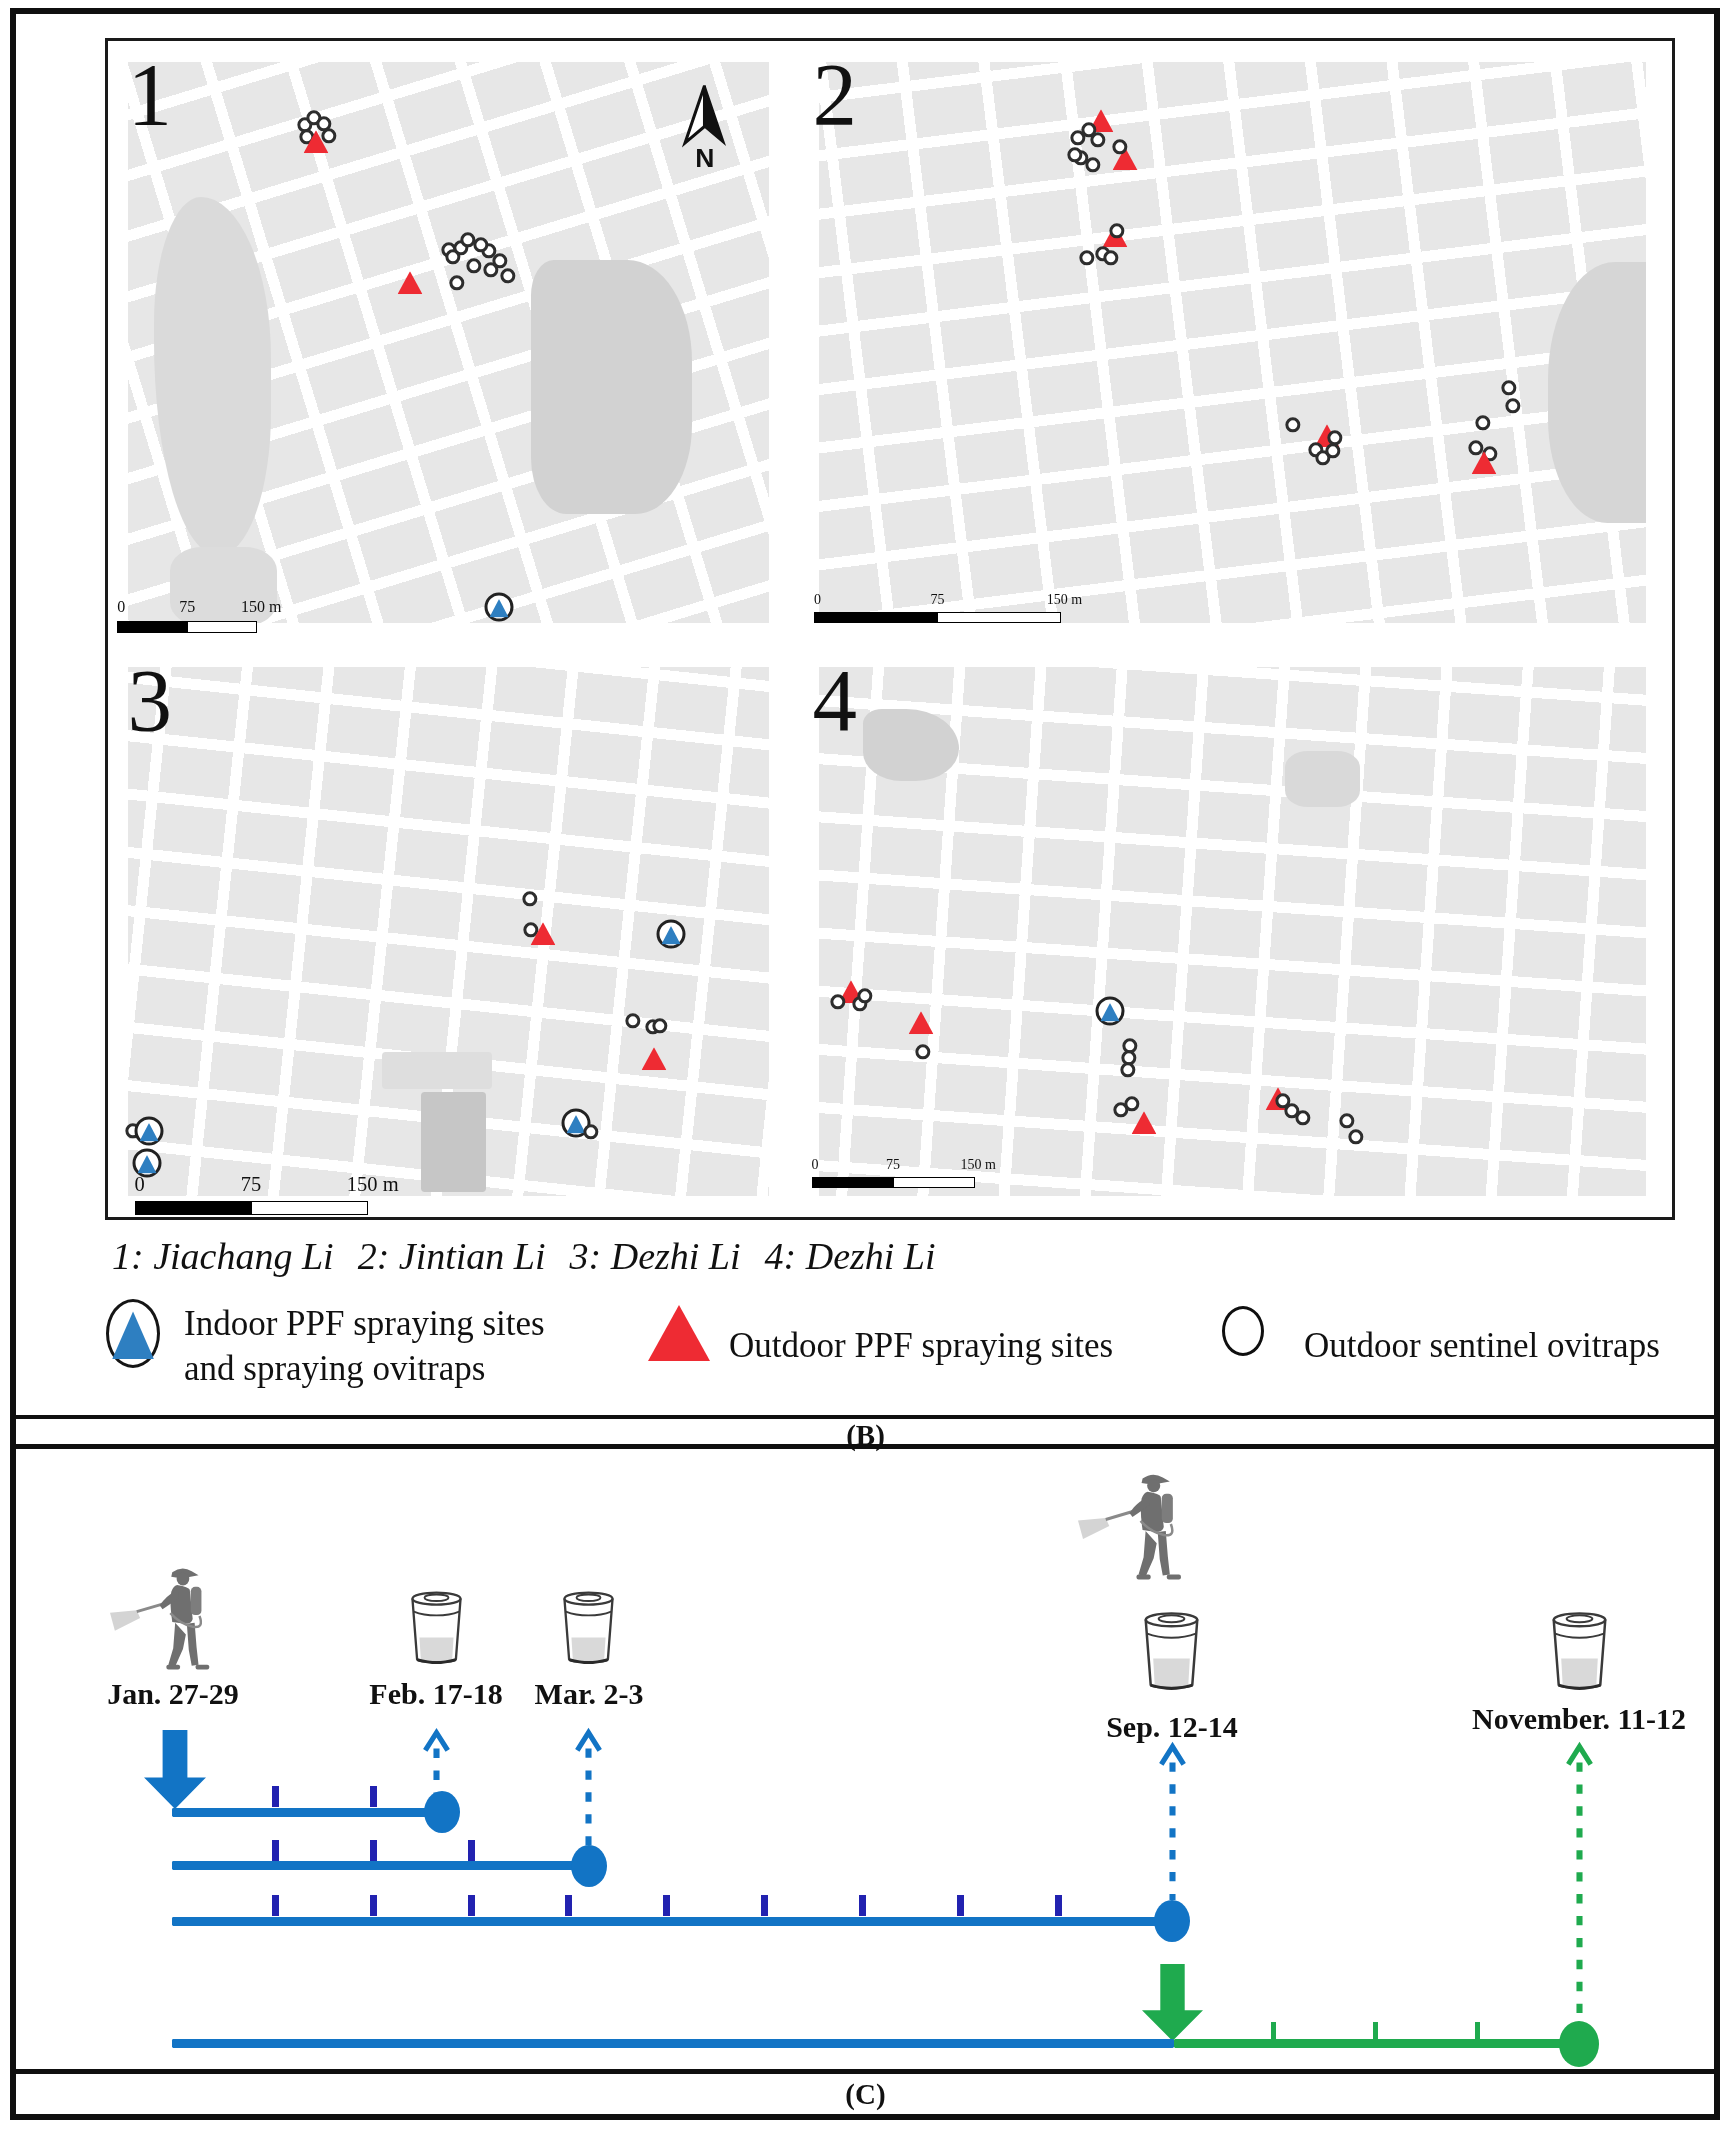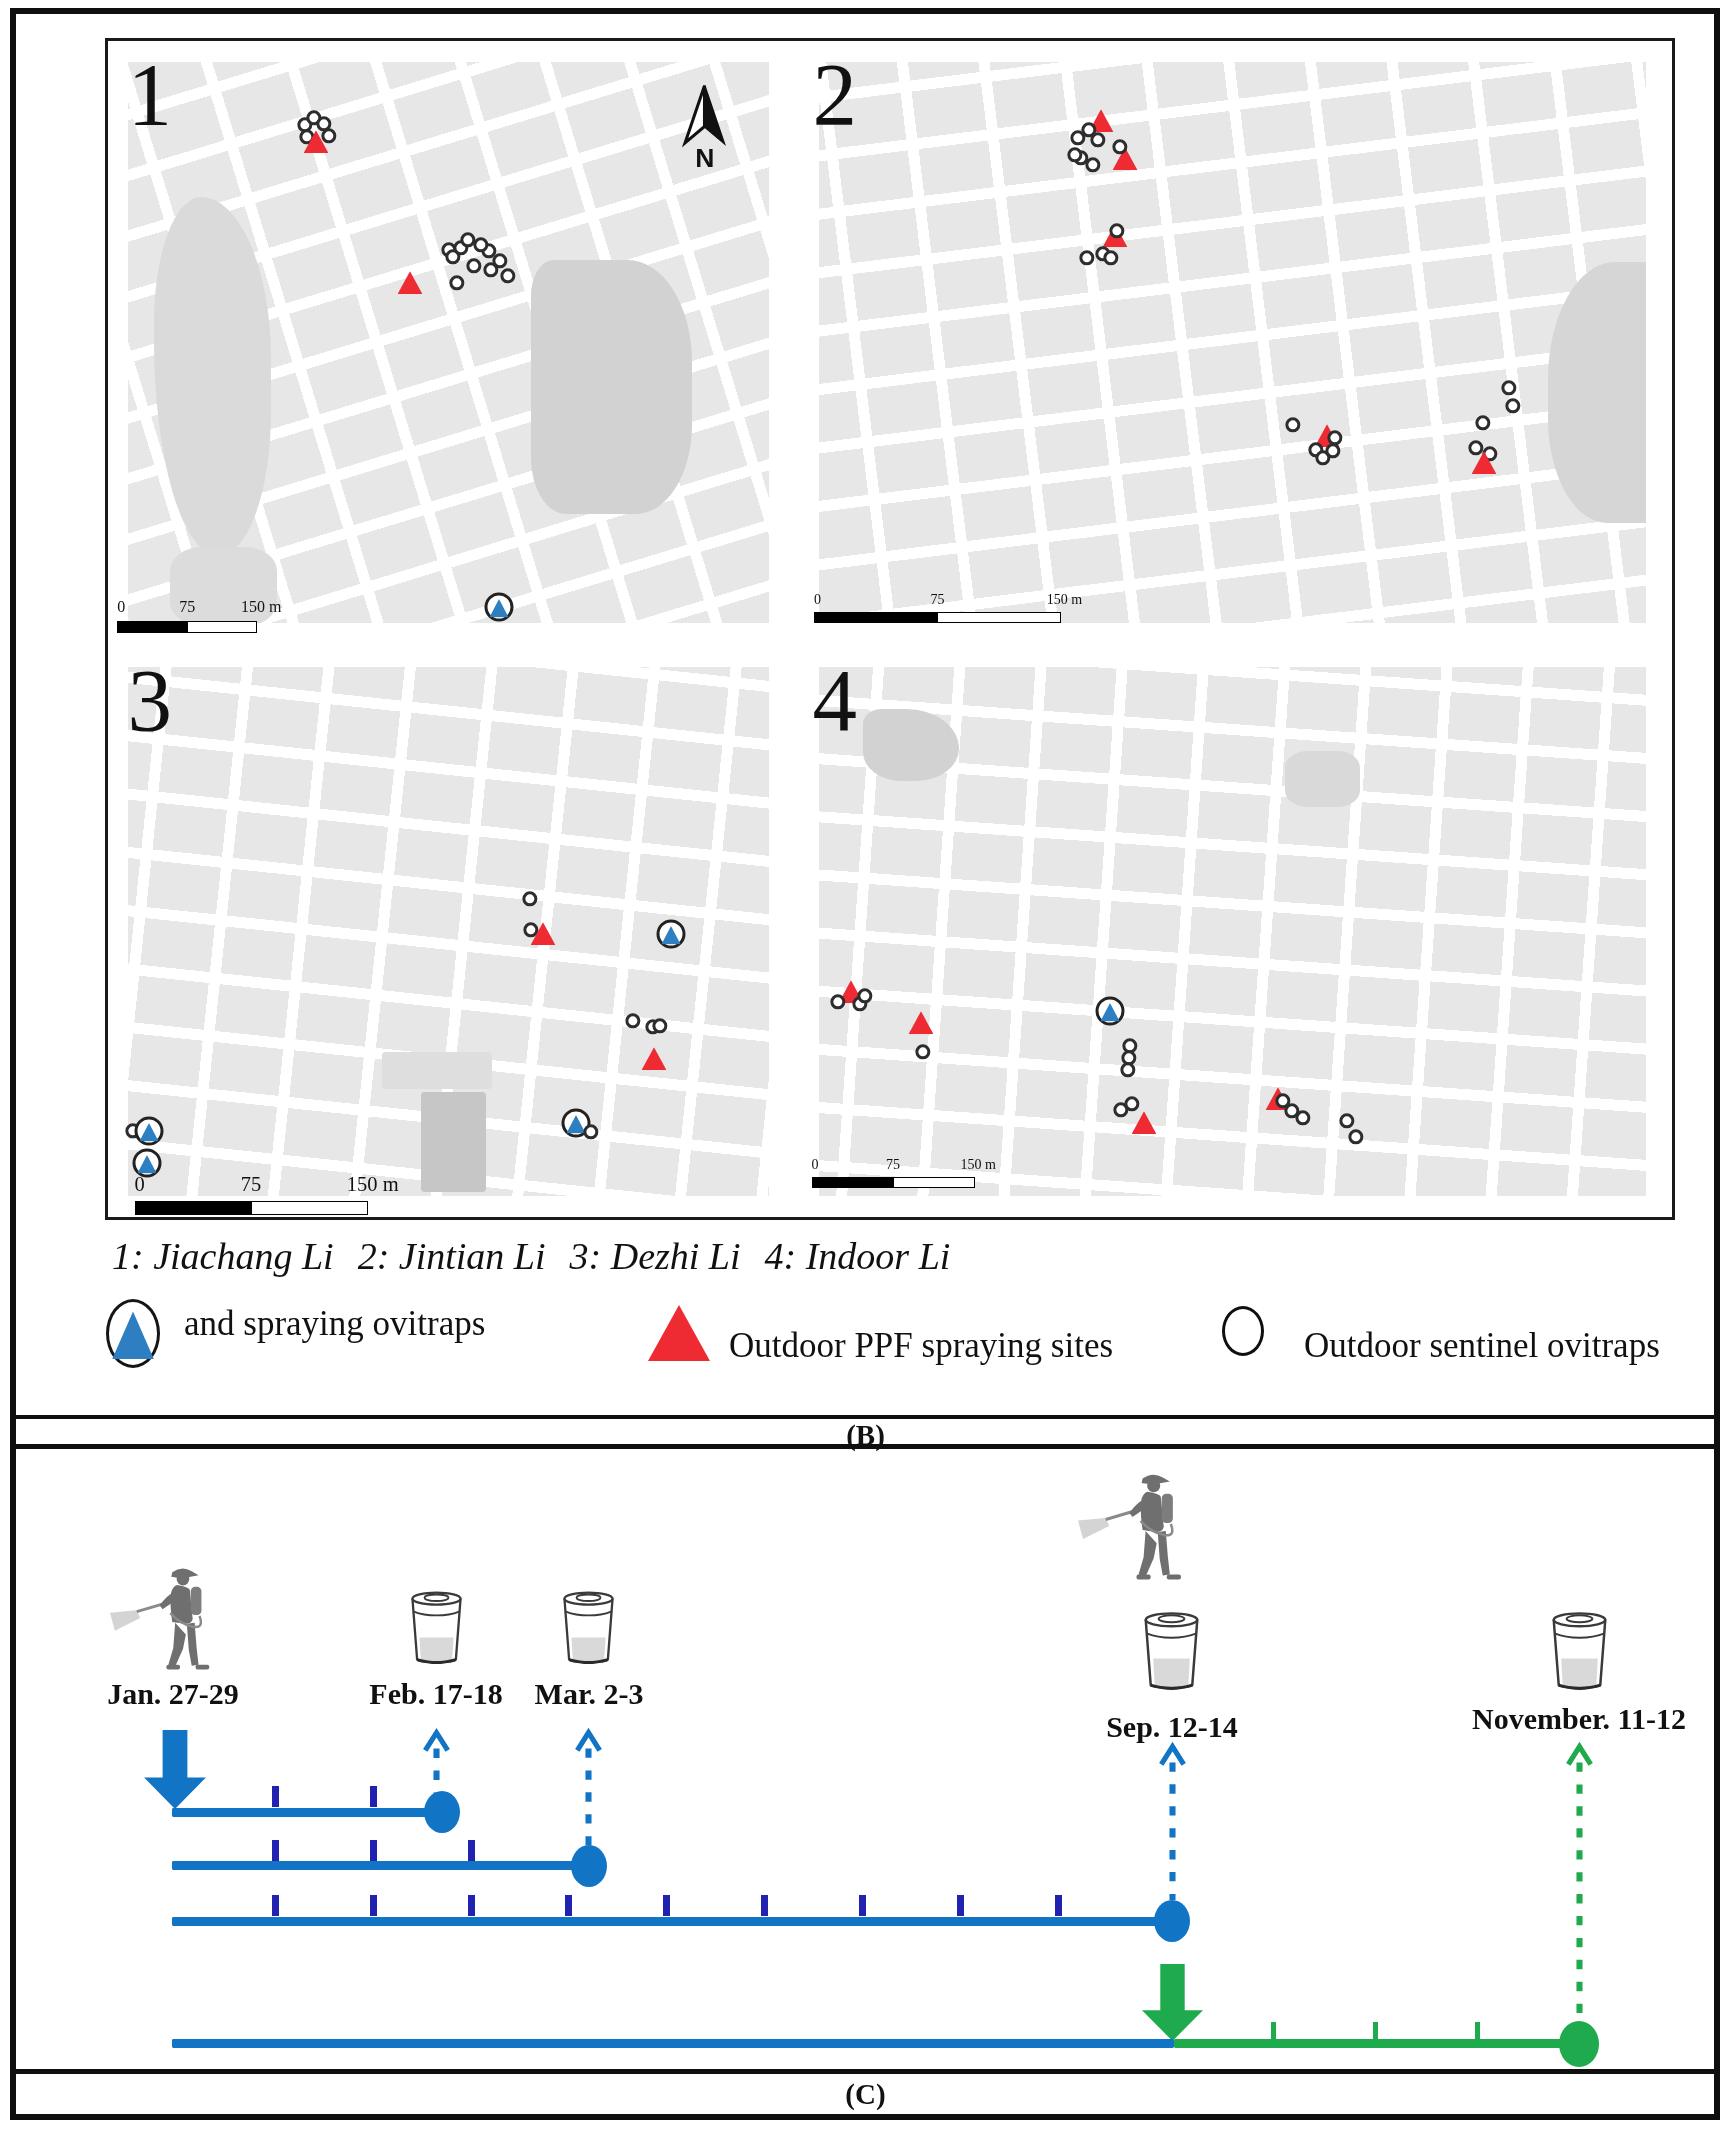--- a/index.html
+++ b/index.html
@@ -235,26 +235,27 @@
             <div class="sb-white"></div>
           </div>
       </div>
     </div>
   </div>
 
   <div class="caption">
     <span>1: Jiachang Li</span>
     <span>2: Jintian Li</span>
     <span>3: Dezhi Li</span>
-    <span>4: Indoor Li</span>
+    <span>4: Dezhi Li</span>
   </div>
 
   <div>
     <div class="legend-ellipse"></div>
     <div class="legend-text" style="left:184px;top:1301px;">
+      <div>Indoor PPF spraying sites</div>
       <div>and spraying ovitraps</div>
     </div>
     <div class="legend-redtri"></div>
     <div class="legend-text" style="left:729px;top:1323px;">Outdoor PPF spraying sites</div>
     <div class="legend-circle"></div>
     <div class="legend-text" style="left:1291px;top:1323px;margin-left:13px;">Outdoor sentinel ovitraps</div>
   </div>
 
   <div class="hr" style="top:1415px;height:4.2px;"></div>
   <div class="sec-label" style="top:1419px;">(B)</div>

